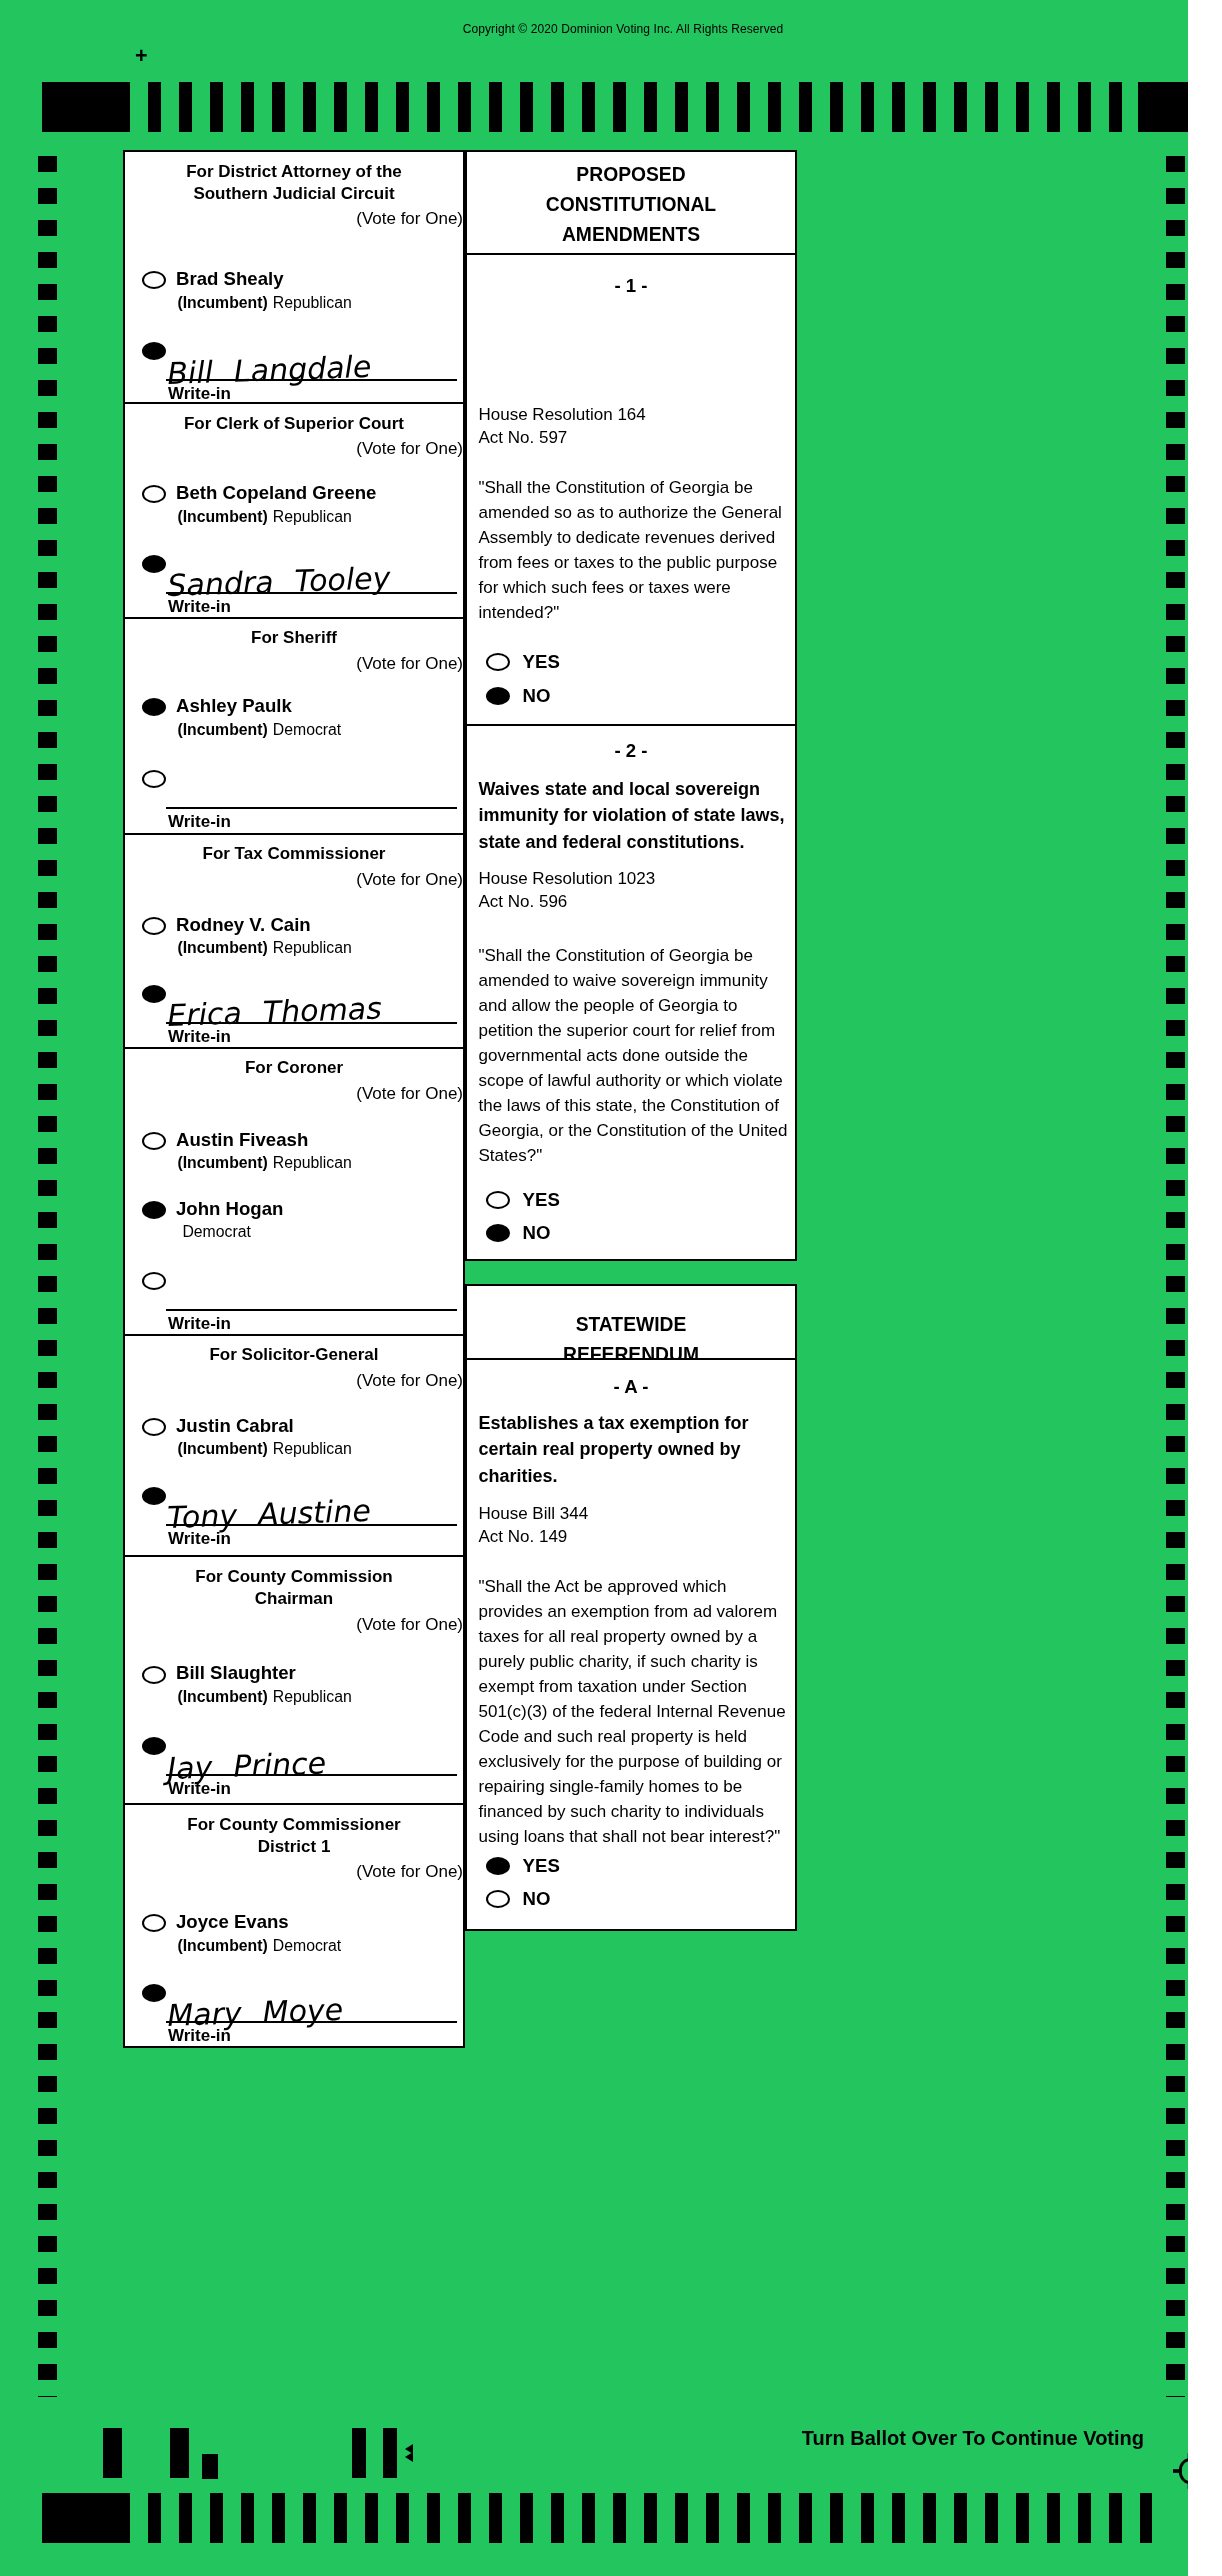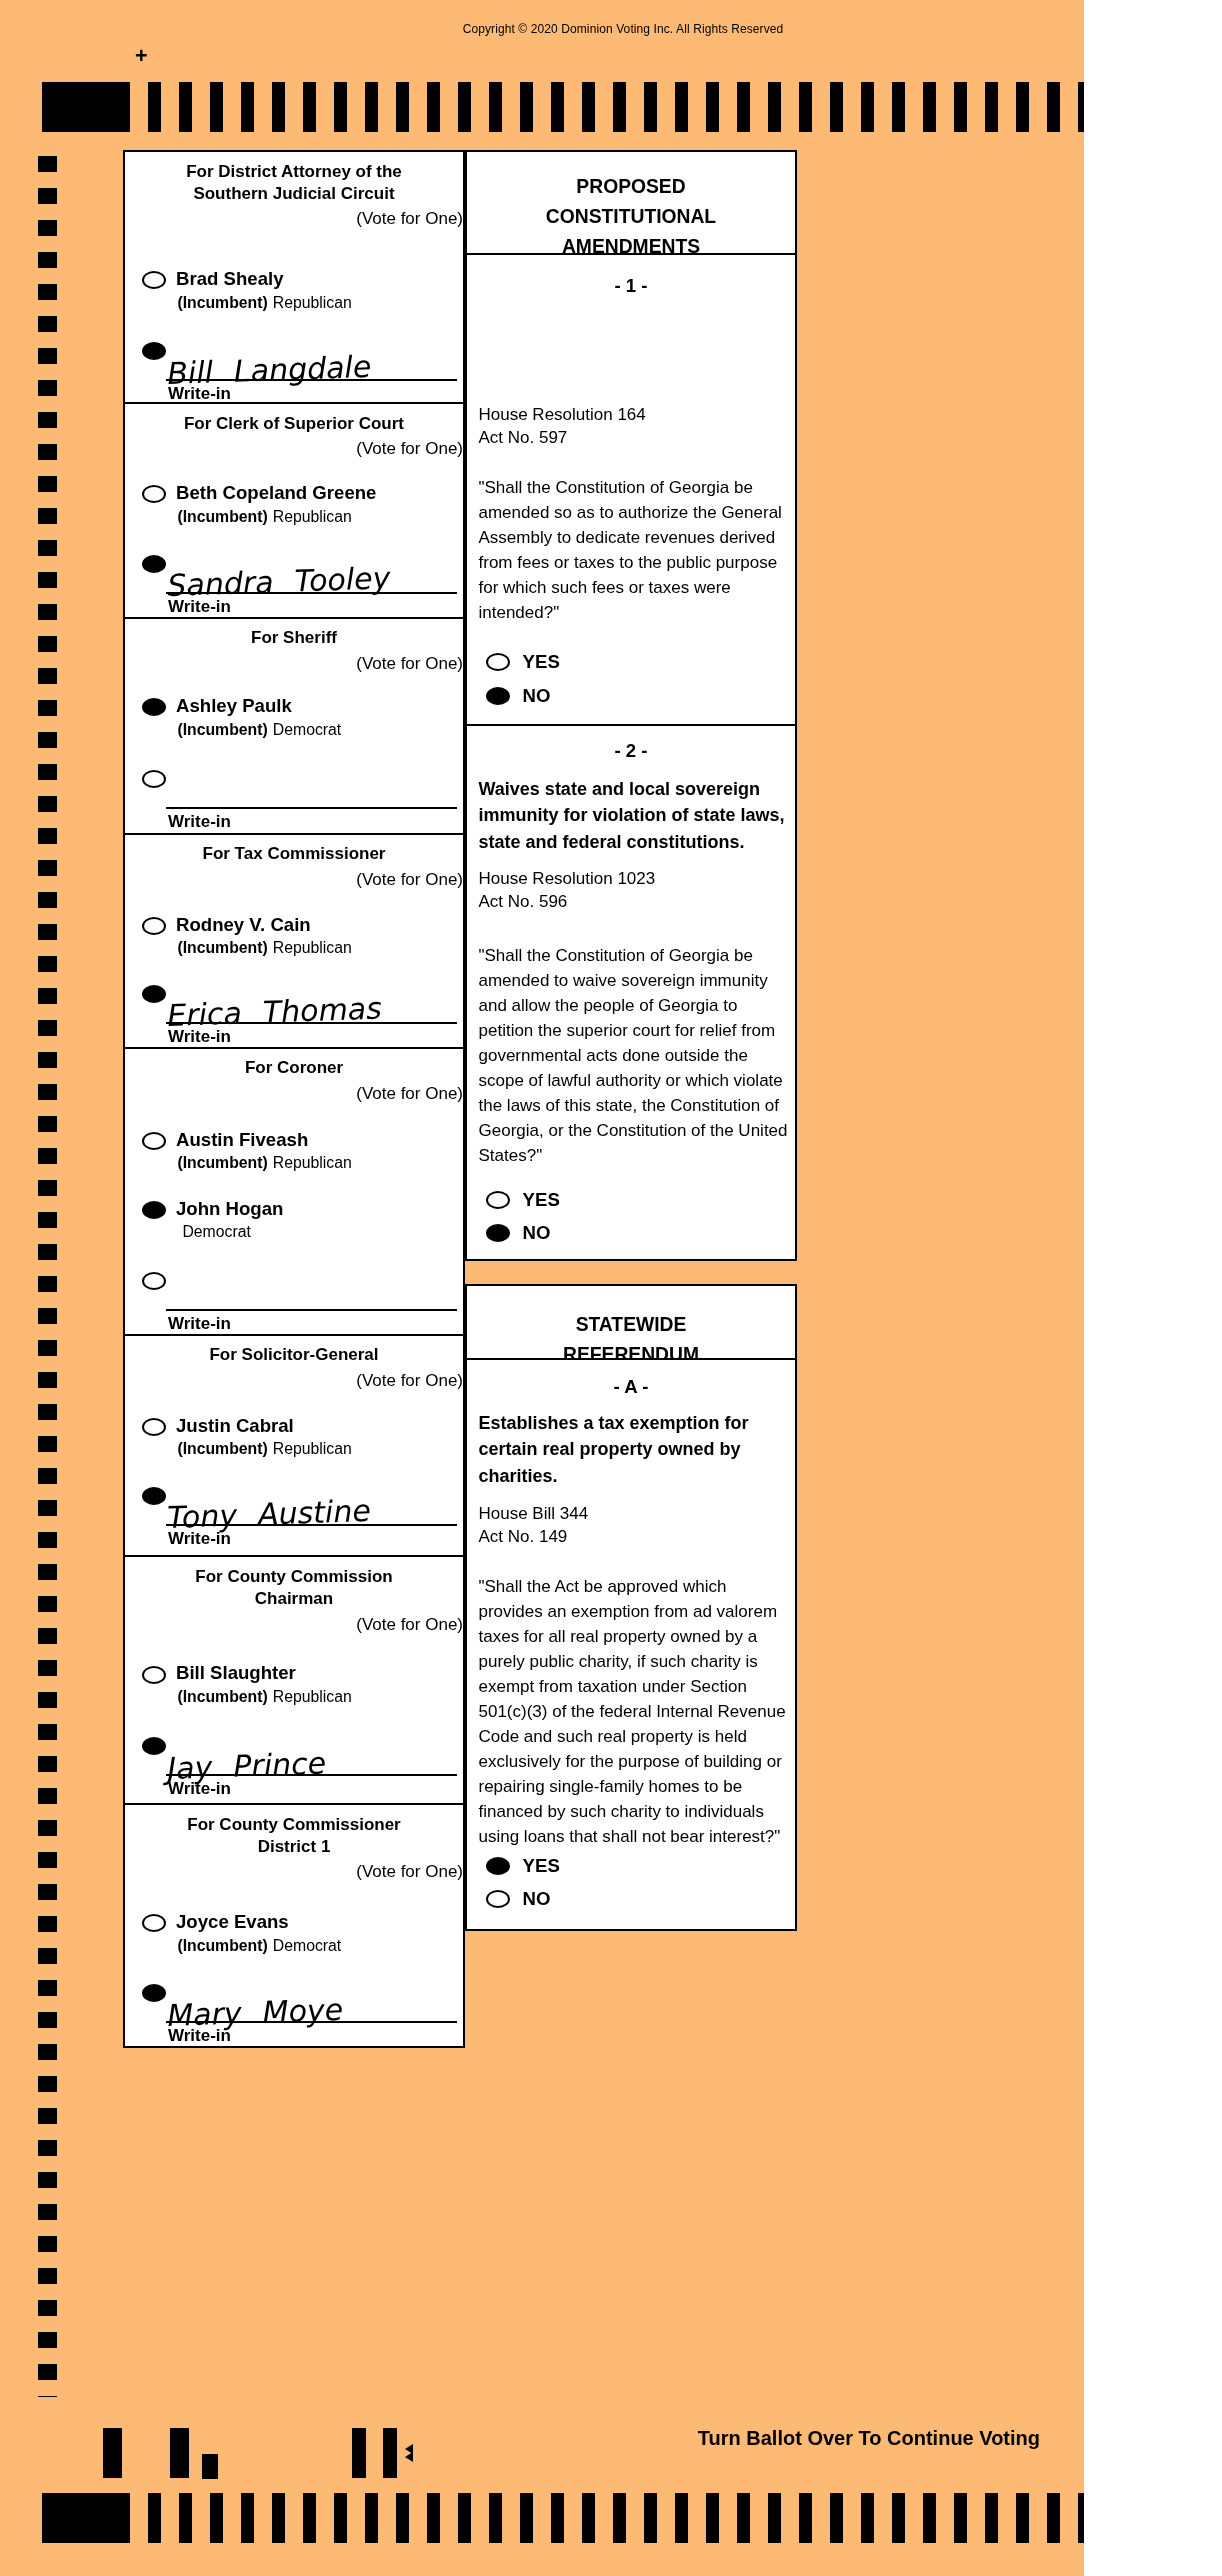--- a/index.html
+++ b/index.html
@@ -1,16 +1,16 @@
 <!DOCTYPE html>
 <html style="font-size:11.5px"><head>
 <meta charset="utf-8">
 <style>
   html,body{margin:0;padding:0;background:#fff;}
-  .sheet{position:relative;width:1084px;height:2576px;background:#fdba74;color:#000;
+  .sheet{position:relative;width:1188px;height:2576px;background:#22c55e;color:#000;
          font-family:"Liberation Sans",sans-serif;overflow:hidden;}
 
   
   .copyright{position:absolute;top:21.5px;left:0;width:1246px;text-align:center;
              font-size:12px;letter-spacing:0.1px;}
   .plus-mark{position:absolute;left:135px;top:44px;font-size:21.5px;font-weight:bold;}
   .top-band,.bottom-band{position:absolute;display:flex;}
   .top-band{left:42px;top:82px;width:1159px;height:50px;}
   .bottom-band{left:42px;top:2493px;width:1110px;height:50px;}
   .band-block-l{width:75px;height:100%;background:#000;}
@@ -55,21 +55,21 @@
   .writein .oval{position:absolute;left:0;top:0;}
   .wi-field{position:absolute;left:23.6px;right:1.4px;top:0;height:37px;
             border-bottom:2.1px solid #000;}
   .handwriting{position:absolute;left:2.9px;bottom:-11.5px;white-space:nowrap;
       font-family:"DejaVu Sans",sans-serif;font-style:italic;font-size:30px;
       word-spacing:11.5px;transform:rotate(-2deg);transform-origin:left bottom;}
   .wi-label{position:absolute;left:26px;top:42px;font-size:17px;font-weight:bold;}
 
   .colhead{text-align:center;font-weight:bold;font-size:19.3px;line-height:1.55;}
   .colhead .hl{display:block;}
-  .colhead.pad1{padding-top:20px;} .colhead.pad2{padding-top:24px;margin-top:23px;}
+  .colhead.pad1{padding-top:8px;} .colhead.pad2{padding-top:24px;margin-top:23px;}
 
   .m-number{position:absolute;left:0;right:0;text-align:center;
             font-size:18.6px;font-weight:bold;}
   .m-summary{position:absolute;left:11.5px;right:7.2px;font-size:18px;font-weight:bold;
              line-height:1.48;}
   .m-refs{position:absolute;left:11.5px;right:7.2px;font-size:17px;line-height:1.35;}
   .m-question{position:absolute;left:11.5px;right:5.7px;font-size:17px;line-height:1.47;}
   .choices{position:absolute;left:18.6px;}
   .choice{display:flex;align-items:center;gap:13px;margin-bottom:11.5px;}
   .choice-label{font-size:18.6px;font-weight:bold;}

